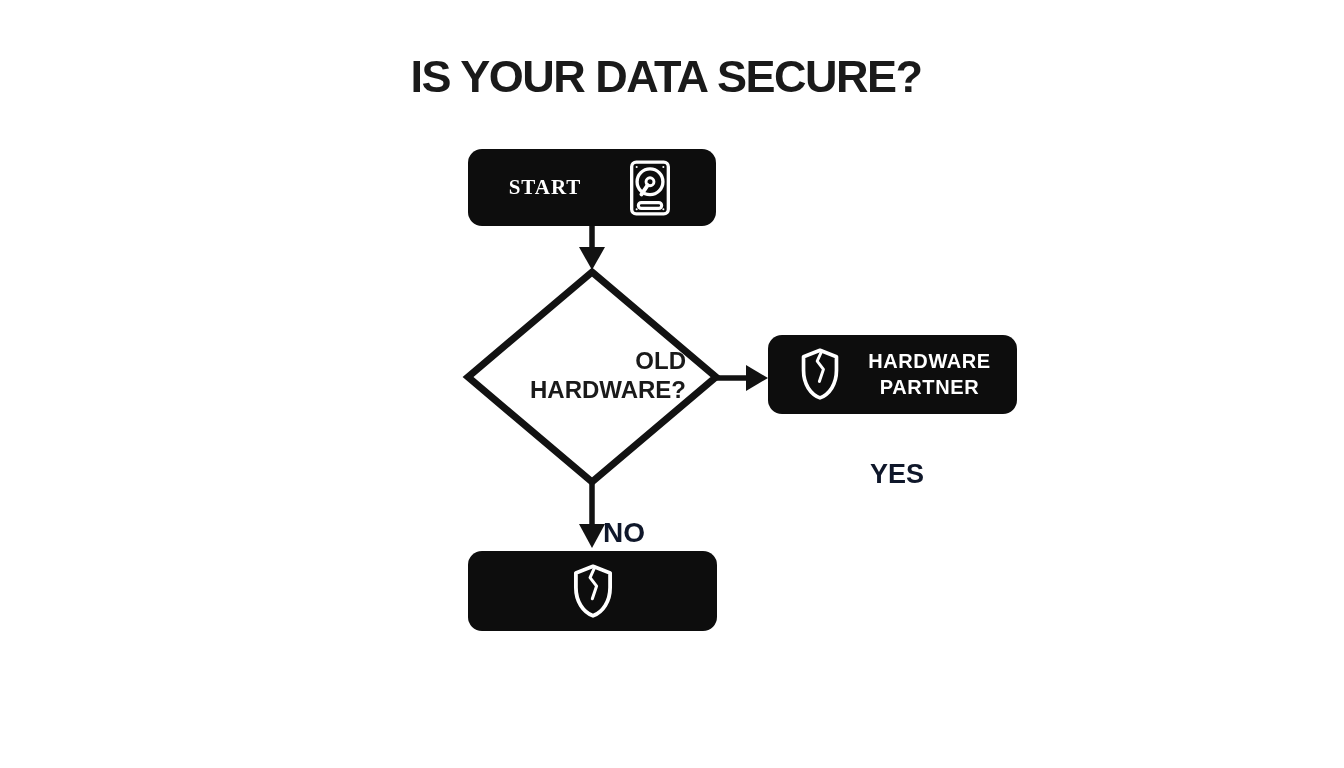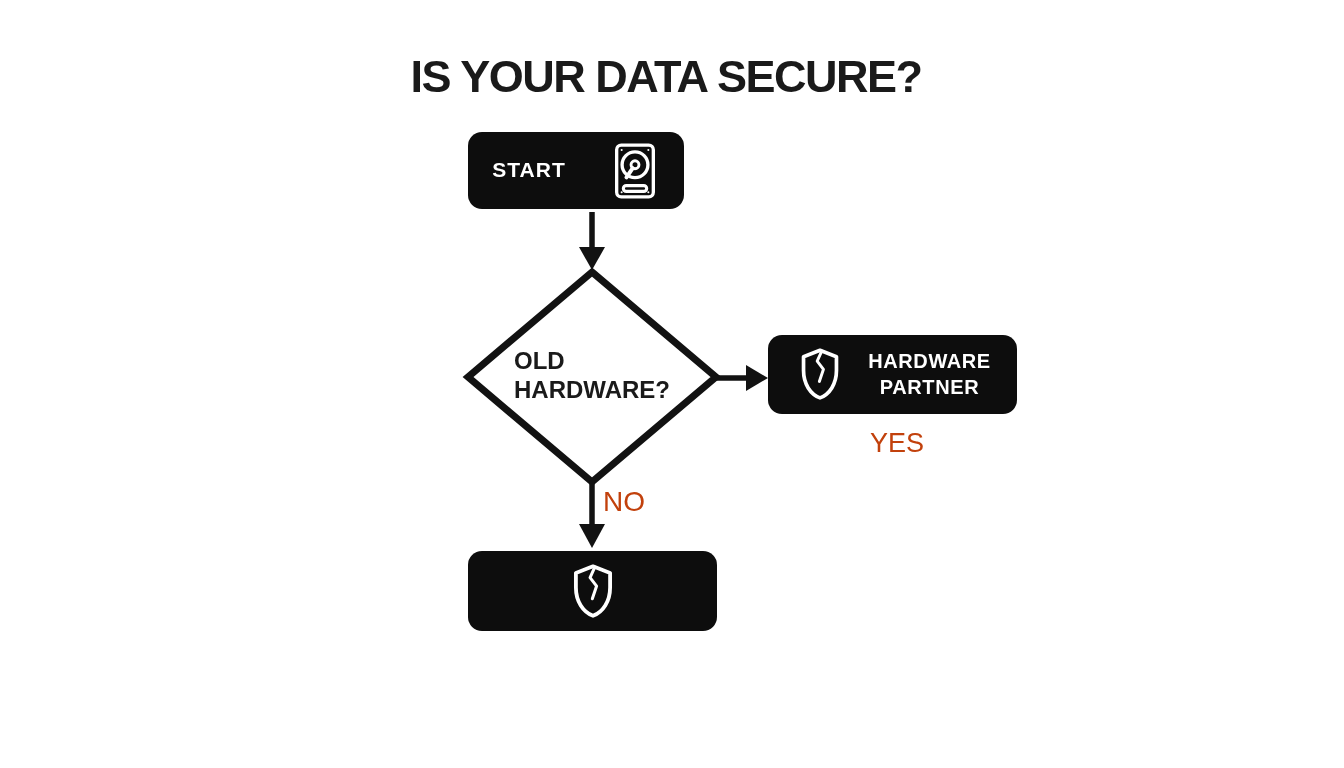--- a/index.html
+++ b/index.html
@@ -45,24 +45,25 @@
   }
   .node-label {
     font-weight: 700;
     letter-spacing: 0.6px;
     text-align: center;
     white-space: pre-line;
     line-height: 1.28;
   }
   .start-node {
     left: 468px;
-    top: 132px;
-    width: 216px;
+    top: 149px;
+    width: 248px;
     height: 77px;
     gap: 44px;
+    font-family: Liberation Serif, serif;
   }
   .start-node .node-label {
     font-size: 21px;
     letter-spacing: 1px;
   }
   .cert-node {
     left: 768px;
     top: 335px;
     width: 249px;
     height: 79px;
@@ -74,35 +75,36 @@
     width: 249px;
     height: 80px;
     gap: 26px;
   }
   .cert-node .node-label,
   .breach-node .node-label {
     font-size: 20px;
   }
   .decision-label {
     position: absolute;
-    left: 592px;
+    left: 608px;
     top: 376px;
     transform: translate(-50%, -50%);
     font-size: 24px;
     font-weight: 700;
     line-height: 1.2;
     color: #1a1a1a;
-    text-align: left;
+    text-align: right;
     white-space: pre-line;
     letter-spacing: 0px;
   }
   .edge-label {
     position: absolute;
-    font-weight: 400;
-    color: #c2410c;
+    font-weight: 700;
+    color: #0f172a;
+    margin-top: 31px;
   }
   .yes-label {
     left: 897px;
     top: 428px;
     transform: translateX(-50%);
     font-size: 27px;
   }
   .no-label {
     left: 603px;
     top: 486px;

